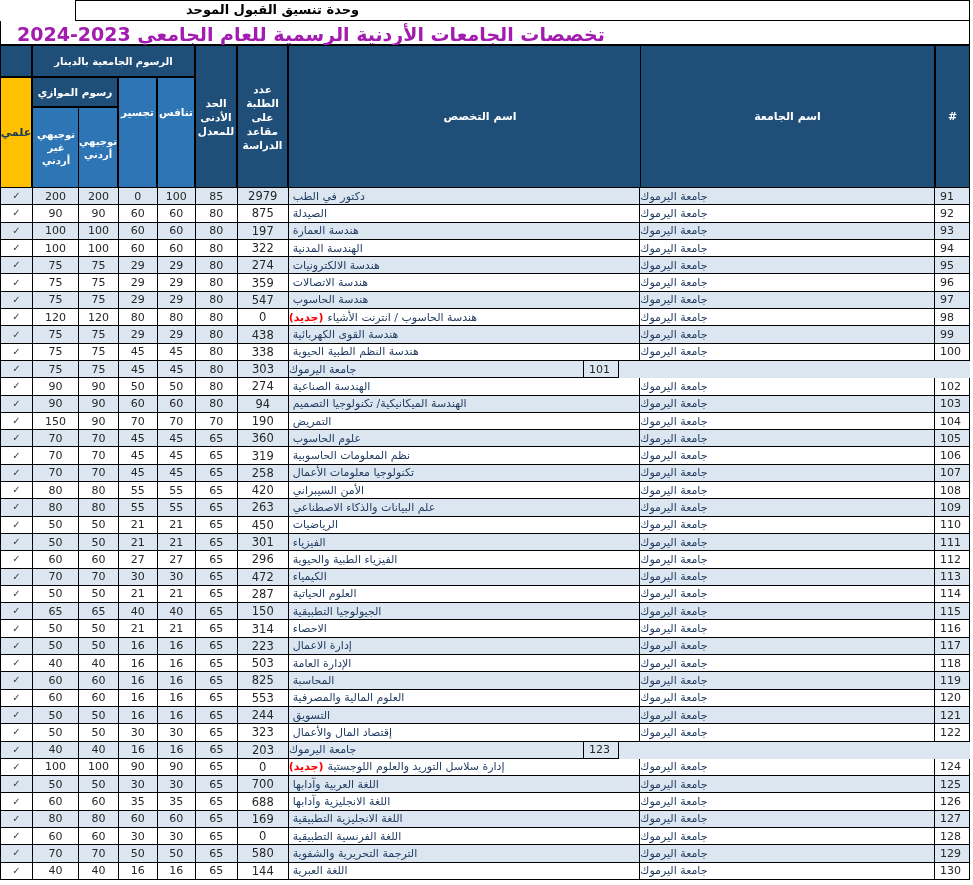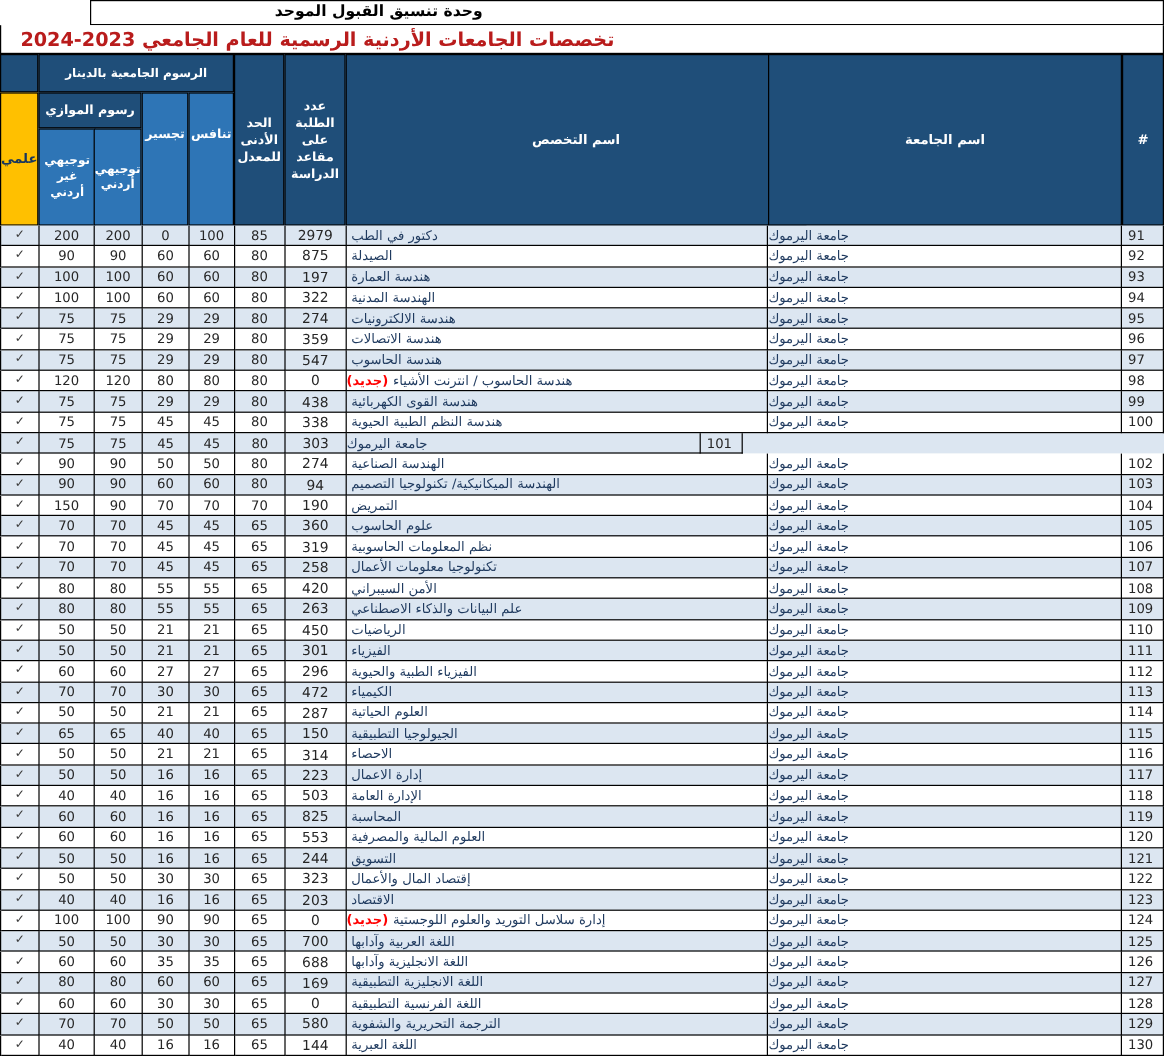--- a/index.html
+++ b/index.html
@@ -7,30 +7,30 @@
     width:973px;height:885px;position:relative;background:#fff;
     font-family:"DejaVu Sans", sans-serif;color:#1a1a1a;overflow:hidden;
   }
   
   .title1-box{
     position:absolute;left:75px;top:0;width:895px;height:21px;
     border:1.5px solid #000;box-sizing:border-box;background:#fff;
   }
   .title1-text{
     position:absolute;left:110px;top:1px;font-size:13px;font-weight:bold;
-    direction:rtl;white-space:nowrap;color:#000;margin-left:43px;
+    direction:rtl;white-space:nowrap;color:#000;
   }
   .title2-box{
     position:absolute;left:0;top:21px;width:970px;height:24px;
     border-bottom:1.5px solid #000;border-left:1px solid #000;border-right:1.5px solid #000;
     box-sizing:border-box;background:#fff;
   }
   .title2-text{
-    position:absolute;left:16px;top:2px;font-size:16px;font-weight:bold;
-    direction:rtl;white-space:nowrap;color:#b91c1c;
+    position:absolute;left:16px;top:2px;font-size:19px;font-weight:bold;
+    direction:rtl;white-space:nowrap;color:#a21caf;
   }
   .title2-text .years{direction:ltr;unicode-bidi:bidi-override;}
   
   .thead{position:absolute;left:0;top:45px;width:970px;height:143px;}
   .hcell{
     position:absolute;box-sizing:border-box;border:1px solid #000;
     display:flex;align-items:center;justify-content:center;text-align:center;
     color:#fff;font-weight:bold;direction:rtl;line-height:13px;
   }
   .dark{background:#1F4E79;}
@@ -648,24 +648,20 @@
     <div class="trow banded">
     <div class="cell c-elmi">
         <span class="check">✓</span>
       </div>
     <div class="cell c-non">40</div>
     <div class="cell c-ar">40</div>
     <div class="cell c-taj">16</div>
     <div class="cell c-tan">16</div>
     <div class="cell c-min">65</div>
     <div class="cell c-seats">203</div>
-    <div class="cell c-major">
-      <span class="major-name">الاقتصاد</span>
-      <span class="new-badge"></span>
-    </div>
     <div class="cell c-univ">جامعة اليرموك</div>
     <div class="cell c-num">123</div>
   </div>
     <div class="trow">
     <div class="cell c-elmi">
         <span class="check">✓</span>
       </div>
     <div class="cell c-non">100</div>
     <div class="cell c-ar">100</div>
     <div class="cell c-taj">90</div>

